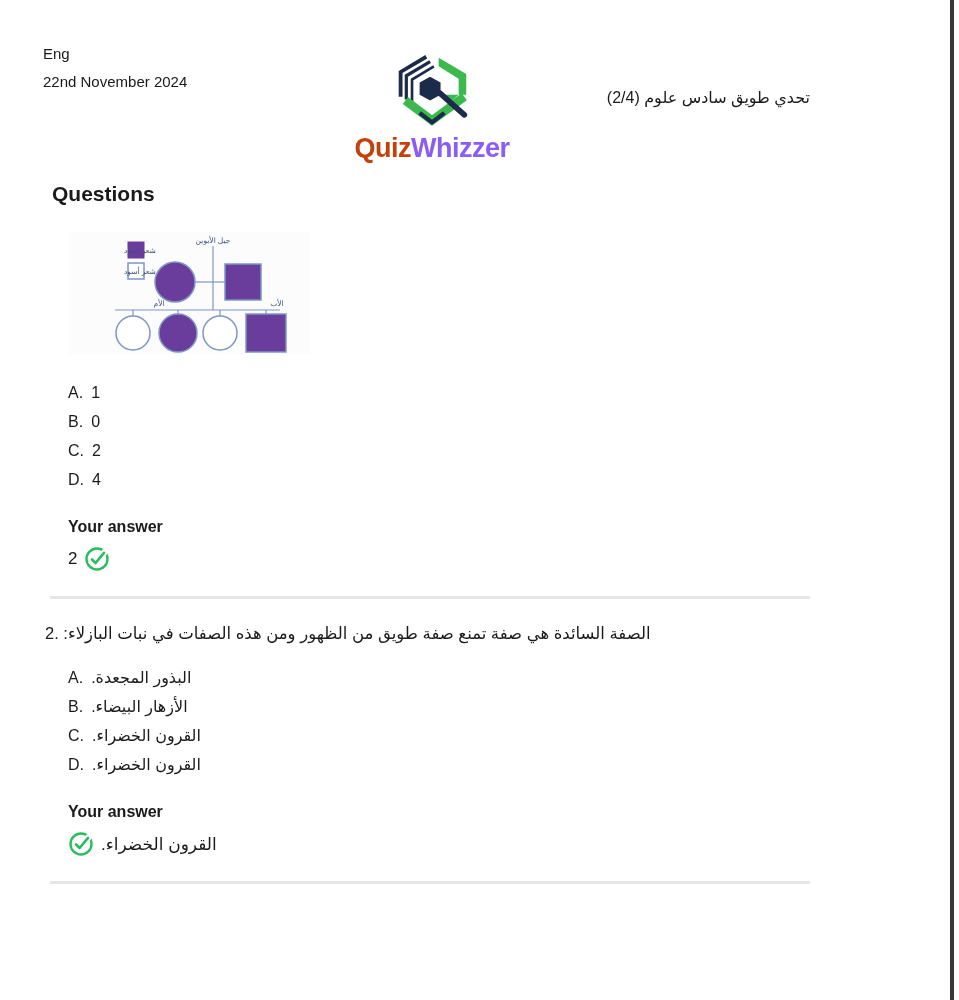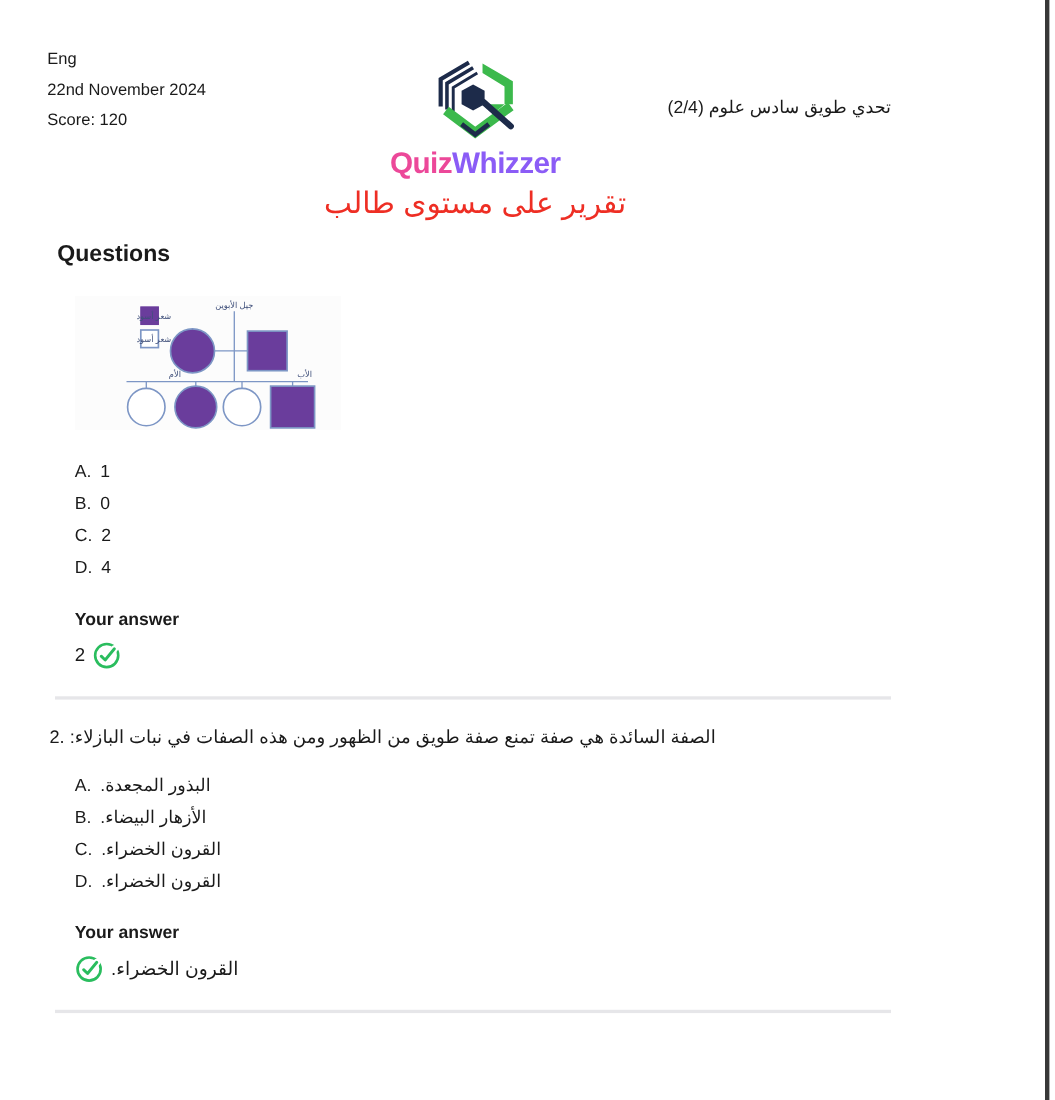--- a/index.html
+++ b/index.html
@@ -8,21 +8,21 @@
   .page { position:relative; width:864px; height:1000px; background:#fff; }
   .edge-line { position:absolute; top:0; left:950px; width:4px; height:1000px; background:#383838; }
 
   
   .header-left { position:absolute; left:43px; top:40px; font-size:15px; font-weight:500; line-height:28px; }
   .header-right { position:absolute; right:54px; top:48px; font-size:16px; direction:rtl; font-weight:500;margin-top:40px; }
 
   .brand { padding-top:52px; text-align:center; }
   .brand svg { display:block; margin:0 auto; }
   .wordmark { font-size:27px; font-weight:700; letter-spacing:-0.5px; margin-top:3px; }
-  .wordmark .quiz { color:#ec4899; }
+  .wordmark .quiz { color:#c2410c; }
   .wordmark .whizzer { color:#8b5cf6; }
 
   .report-title { text-align:center; font-size:27px; color:#ee2e24; margin-top:6px; direction:rtl; }
 
   .section-heading { font-size:21px; font-weight:700; margin:18px 0 0 52px; }
 
   
   .q-text { font-size:16.5px; line-height:28px; margin-left:45px; max-width:800px;
             padding-left:55px; text-indent:-55px; }
   .q-num { font-weight:400; }
@@ -40,21 +40,20 @@
 </style>
 </head>
 <body>
 
 <div class="page">
   <div class="edge-line"></div>
 
   <div class="header-left">
     <div>Eng</div>
     <div>22nd November 2024</div>
-    <div>Score: 120</div>
   </div>
   <div class="header-right">تحدي طويق سادس علوم (2/4)</div>
 
   <div class="brand">
     <svg width="96" height="78" viewBox="0 0 100 82">
 
       <path d="M44 5 L17 21 L17 47" stroke="#1d2b4a" stroke-width="4" fill="none"></path>
       <path d="M48 10 L23 25 L23 50" stroke="#1d2b4a" stroke-width="3.4" fill="none"></path>
       <path d="M52 15 L29 29 L29 52" stroke="#1d2b4a" stroke-width="2.8" fill="none"></path>
 
@@ -64,21 +63,20 @@
       <path d="M22 51 L50 72 L84 47" stroke="#3cb94c" stroke-width="9" fill="none"></path>
       <path d="M37 64 L50 74 L63 64" stroke="#1d2b4a" stroke-width="4.5" fill="none"></path>
 
       <polygon points="48,26 59,32 59,45 48,51 37,45 37,32" fill="#1d2b4a"></polygon>
 
       <line x1="58" y1="43" x2="84" y2="66" stroke="#1d2b4a" stroke-width="6" stroke-linecap="round"></line>
     </svg>
     <div class="wordmark"><span class="quiz">Quiz</span><span class="whizzer">Whizzer</span></div>
   </div>
 
-  <div class="report-title">تقرير على مستوى طالب</div>
 
   <h2 class="section-heading">Questions</h2>
 
   <div class="q1">
 
     <svg class="pedigree" width="242" height="122" viewBox="0 0 242 122">
       <rect x="0" y="0" width="242" height="122" fill="#fcfcfc"></rect>
 
       <rect x="60" y="10" width="16" height="16" fill="#6a3d9c" stroke="#6a3d9c"></rect>
       <rect x="60" y="31" width="16" height="16" fill="#ffffff" stroke="#7d96c5" stroke-width="1.5"></rect>

